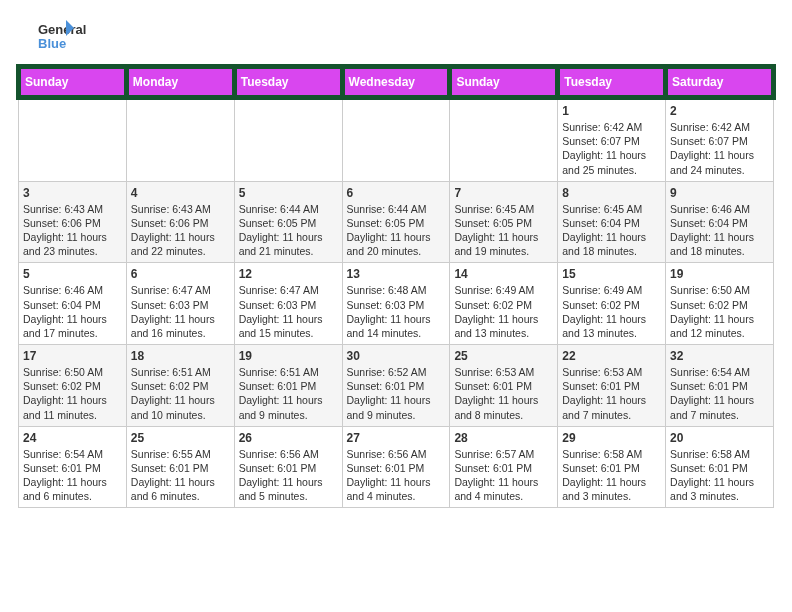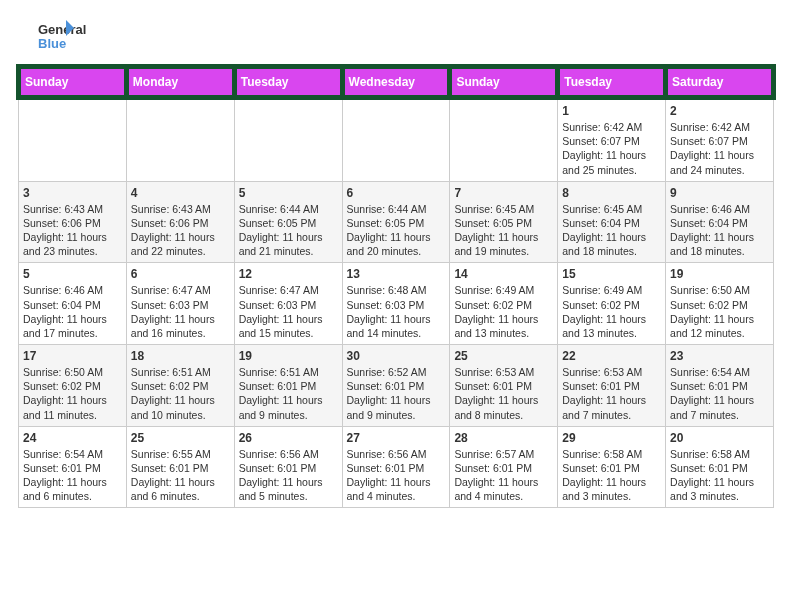--- a/index.html
+++ b/index.html
@@ -203,21 +203,21 @@
         </td>
         <td>
           <span class="day-number">25</span>
           <div class="day-info">Sunrise: 6:53 AM<br>Sunset: 6:01 PM<br>Daylight: 11 hours<br>and 8 minutes.</div>
         </td>
         <td>
           <span class="day-number">22</span>
           <div class="day-info">Sunrise: 6:53 AM<br>Sunset: 6:01 PM<br>Daylight: 11 hours<br>and 7 minutes.</div>
         </td>
         <td>
-          <span class="day-number">23</span>
+          <span class="day-number">32</span>
           <div class="day-info">Sunrise: 6:54 AM<br>Sunset: 6:01 PM<br>Daylight: 11 hours<br>and 7 minutes.</div>
         </td>
       </tr>
       <tr>
         <td>
           <span class="day-number">24</span>
           <div class="day-info">Sunrise: 6:54 AM<br>Sunset: 6:01 PM<br>Daylight: 11 hours<br>and 6 minutes.</div>
         </td>
         <td>
           <span class="day-number">25</span>

